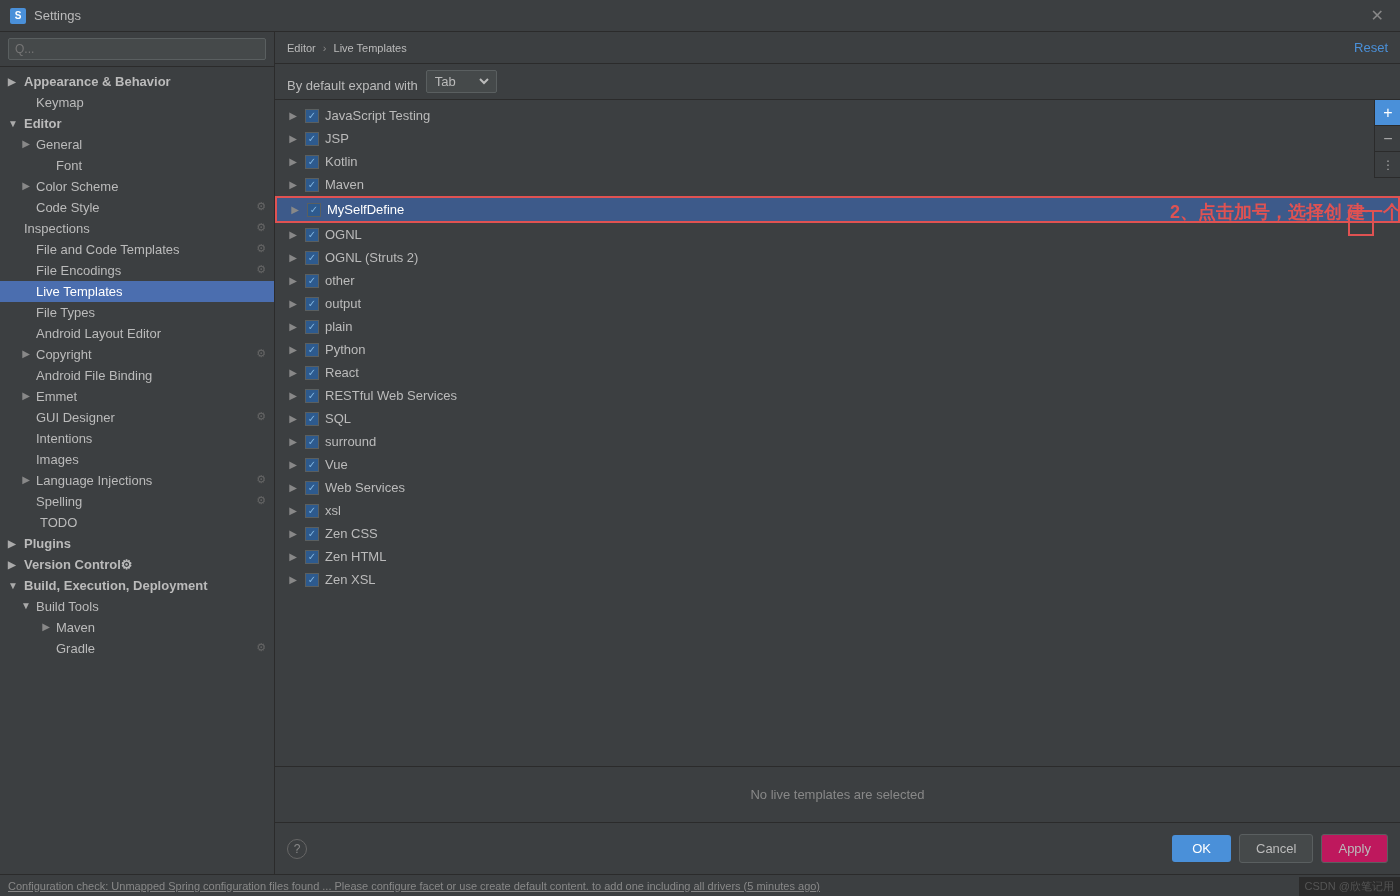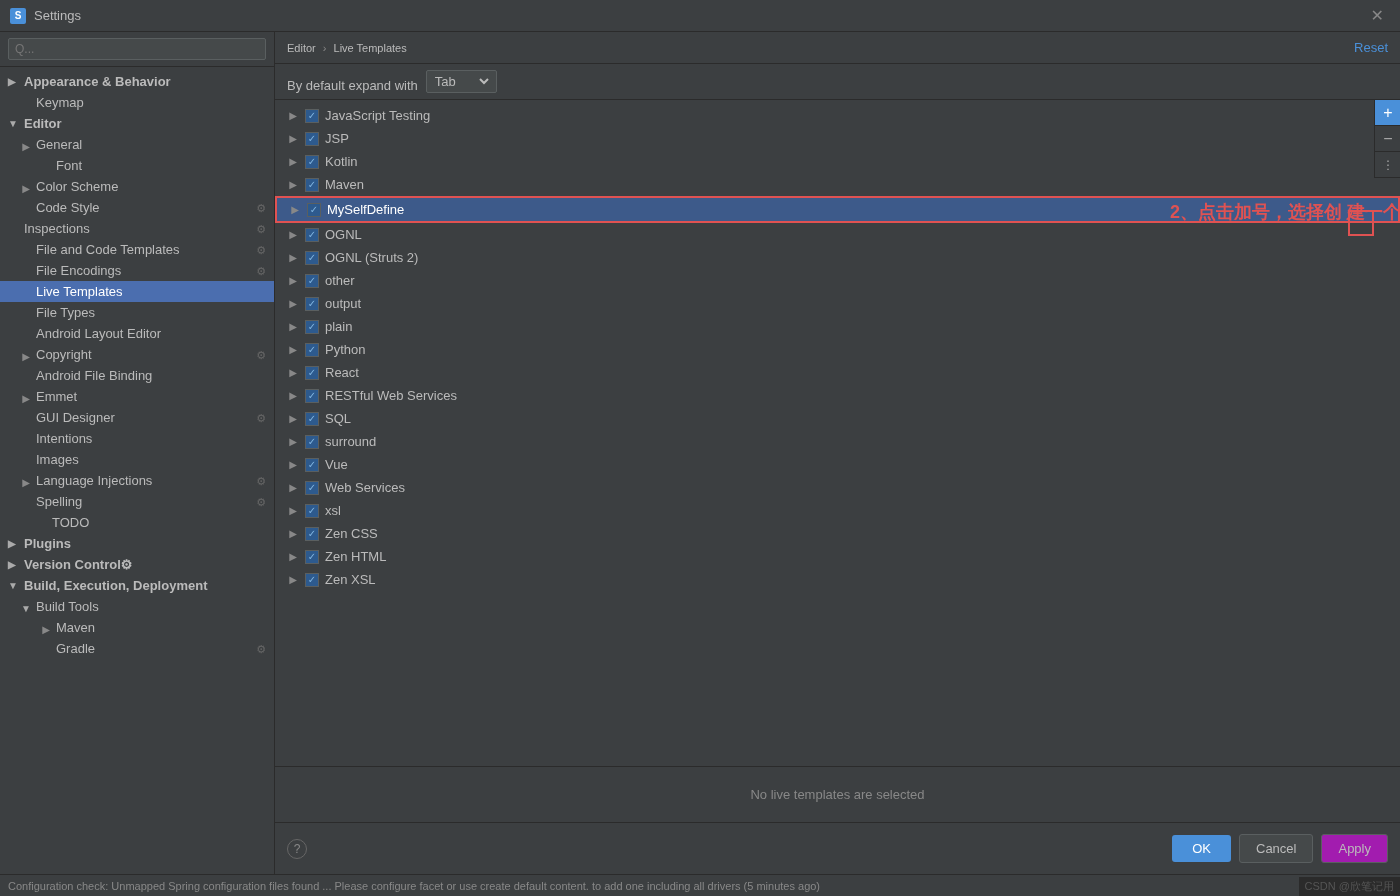--- a/index.html
+++ b/index.html
@@ -80,21 +80,21 @@
     .sidebar-tree {
       flex: 1;
       overflow-y: auto;
       padding: 4px 0;
     }
     .sidebar-tree::-webkit-scrollbar { width: 8px; }
     .sidebar-tree::-webkit-scrollbar-track { background: #3c3f41; }
     .sidebar-tree::-webkit-scrollbar-thumb { background: #555; }
     .tree-item {
       display: flex;
-      align-items: flex-end;
+      align-items: flex-start;
       padding: 3px 8px;
       cursor: pointer;
       white-space: nowrap;
     }
     .tree-item.selected { background: #4b6eaf; color: #fff; }
     .tree-item .arrow {
       width: 12px;
       height: 12px;
       margin-right: 4px;
       display: inline-flex;
@@ -311,21 +311,21 @@
     .btn-cancel {
       background: #45494a;
       color: #bbbbbb;
       border: 1px solid #5a5f60;
       padding: 6px 16px;
       font-size: 13px;
       border-radius: 3px;
       cursor: pointer;
     }
     .btn-apply {
-      background: #a21caf;
+      background: #be185d;
       color: #bbbbbb;
       border: 1px solid #5a5f60;
       padding: 6px 16px;
       font-size: 13px;
       border-radius: 3px;
       cursor: pointer;
     }
     
     .help-icon {
       width: 20px; height: 20px;
@@ -521,21 +521,21 @@
           <span class="tree-item-label">Language Injections</span>
           <span class="gear-icon">⚙</span>
         </div>
 
         <div class="tree-item" style="padding-left:20px">
           <span class="arrow"></span>
           <span class="tree-item-label">Spelling</span>
           <span class="gear-icon">⚙</span>
         </div>
 
-        <div class="tree-item" style="padding-left:36px">
+        <div class="tree-item" style="padding-left:24px">
           <span class="arrow"></span>
           <span class="tree-item-label">TODO</span>
         </div>
 
         <div class="tree-cat">
           <span class="arrow">▶</span>
           <span class="tree-item-label">Plugins</span>
         </div>
 
         <div class="tree-cat">
@@ -746,17 +746,17 @@
       <div class="bottom-bar">
         <div class="help-icon">?</div>
         <button class="btn-ok">OK</button>
         <button class="btn-cancel">Cancel</button>
         <button class="btn-apply">Apply</button>
       </div>
     </div>
   </div>
 
   <div style="height:22px;background:#3c3f41;border-top:1px solid #2b2b2b;display:flex;align-items:center;padding:0 8px;overflow:hidden;flex-shrink:0;">
-    <span style="font-size:11px;color:#888;white-space:nowrap;overflow:hidden;text-overflow:ellipsis;">Configuration check: Unmapped Spring configuration files found  ... Please configure facet or use create default content. to add one including all drivers (5 minutes ago)</span>
+    <span style="font-size:11px;color:#888;white-space:nowrap;overflow:hidden;text-overflow:ellipsis;text-decoration:underline;">Configuration check: Unmapped Spring configuration files found  ... Please configure facet or use create default content. to add one including all drivers (5 minutes ago)</span>
   </div>
 </div>
 
 <div class="csdn-watermark">CSDN @欣笔记用</div>
 
 </body></html>

